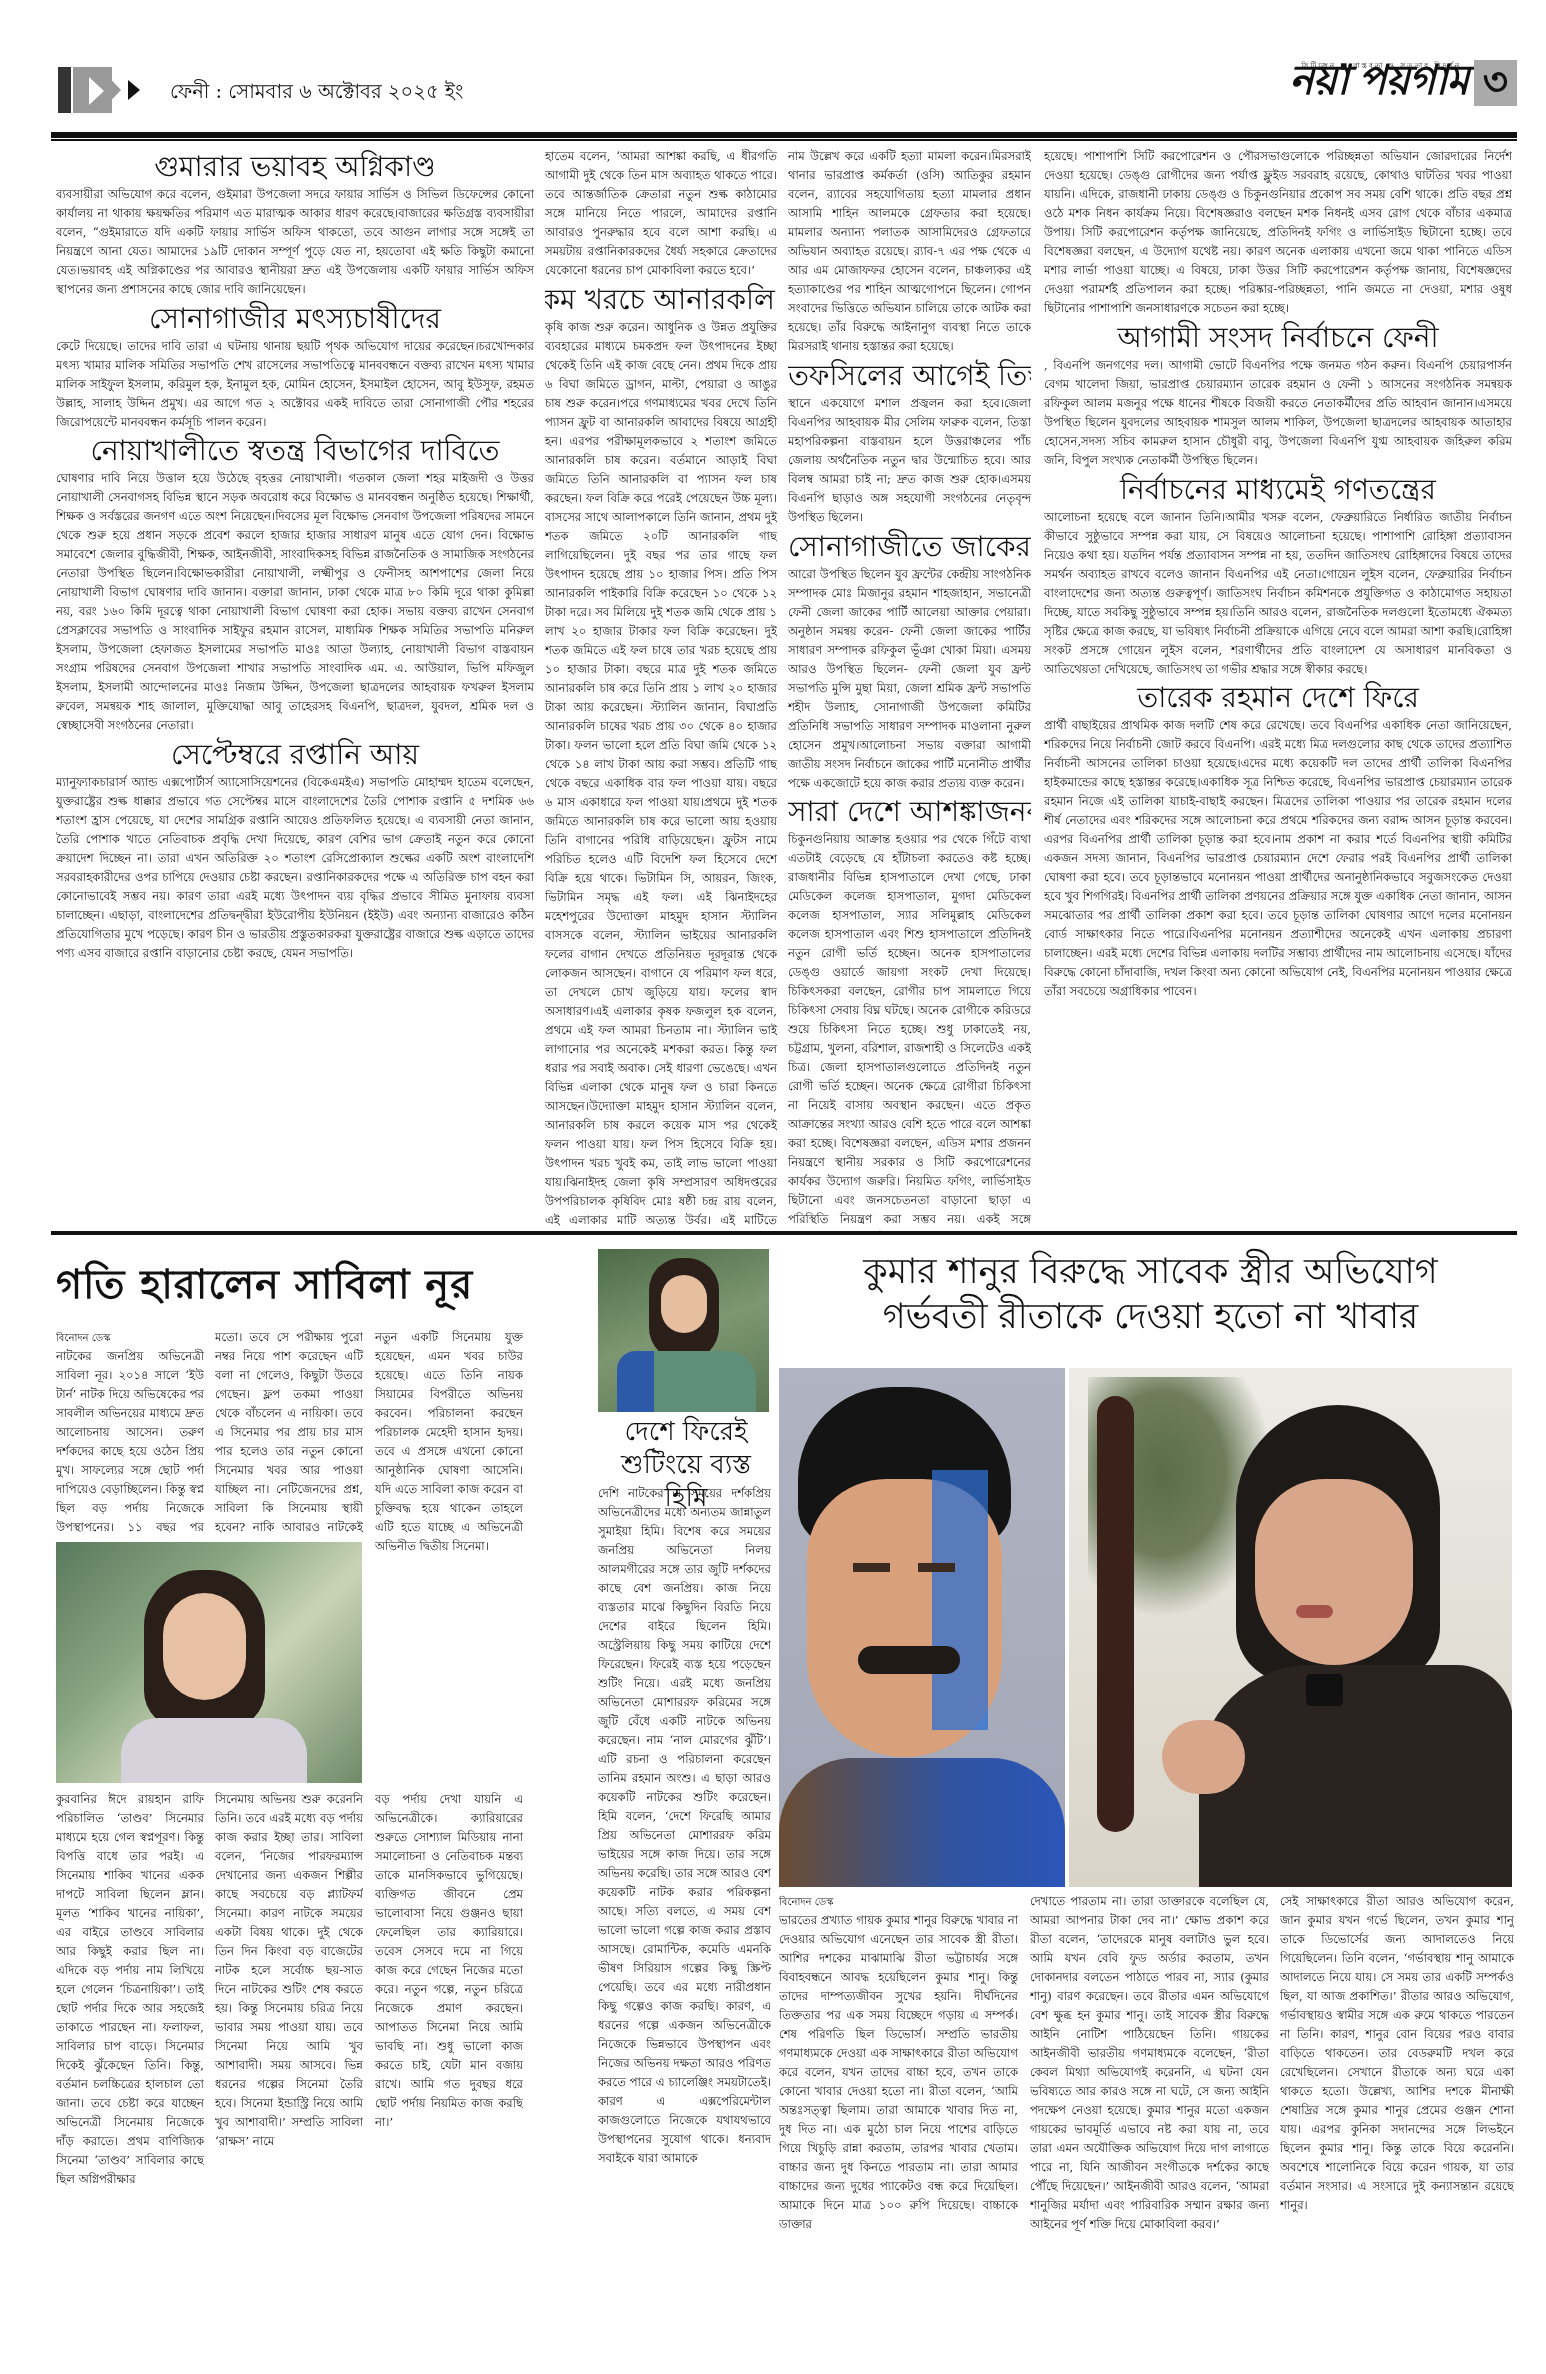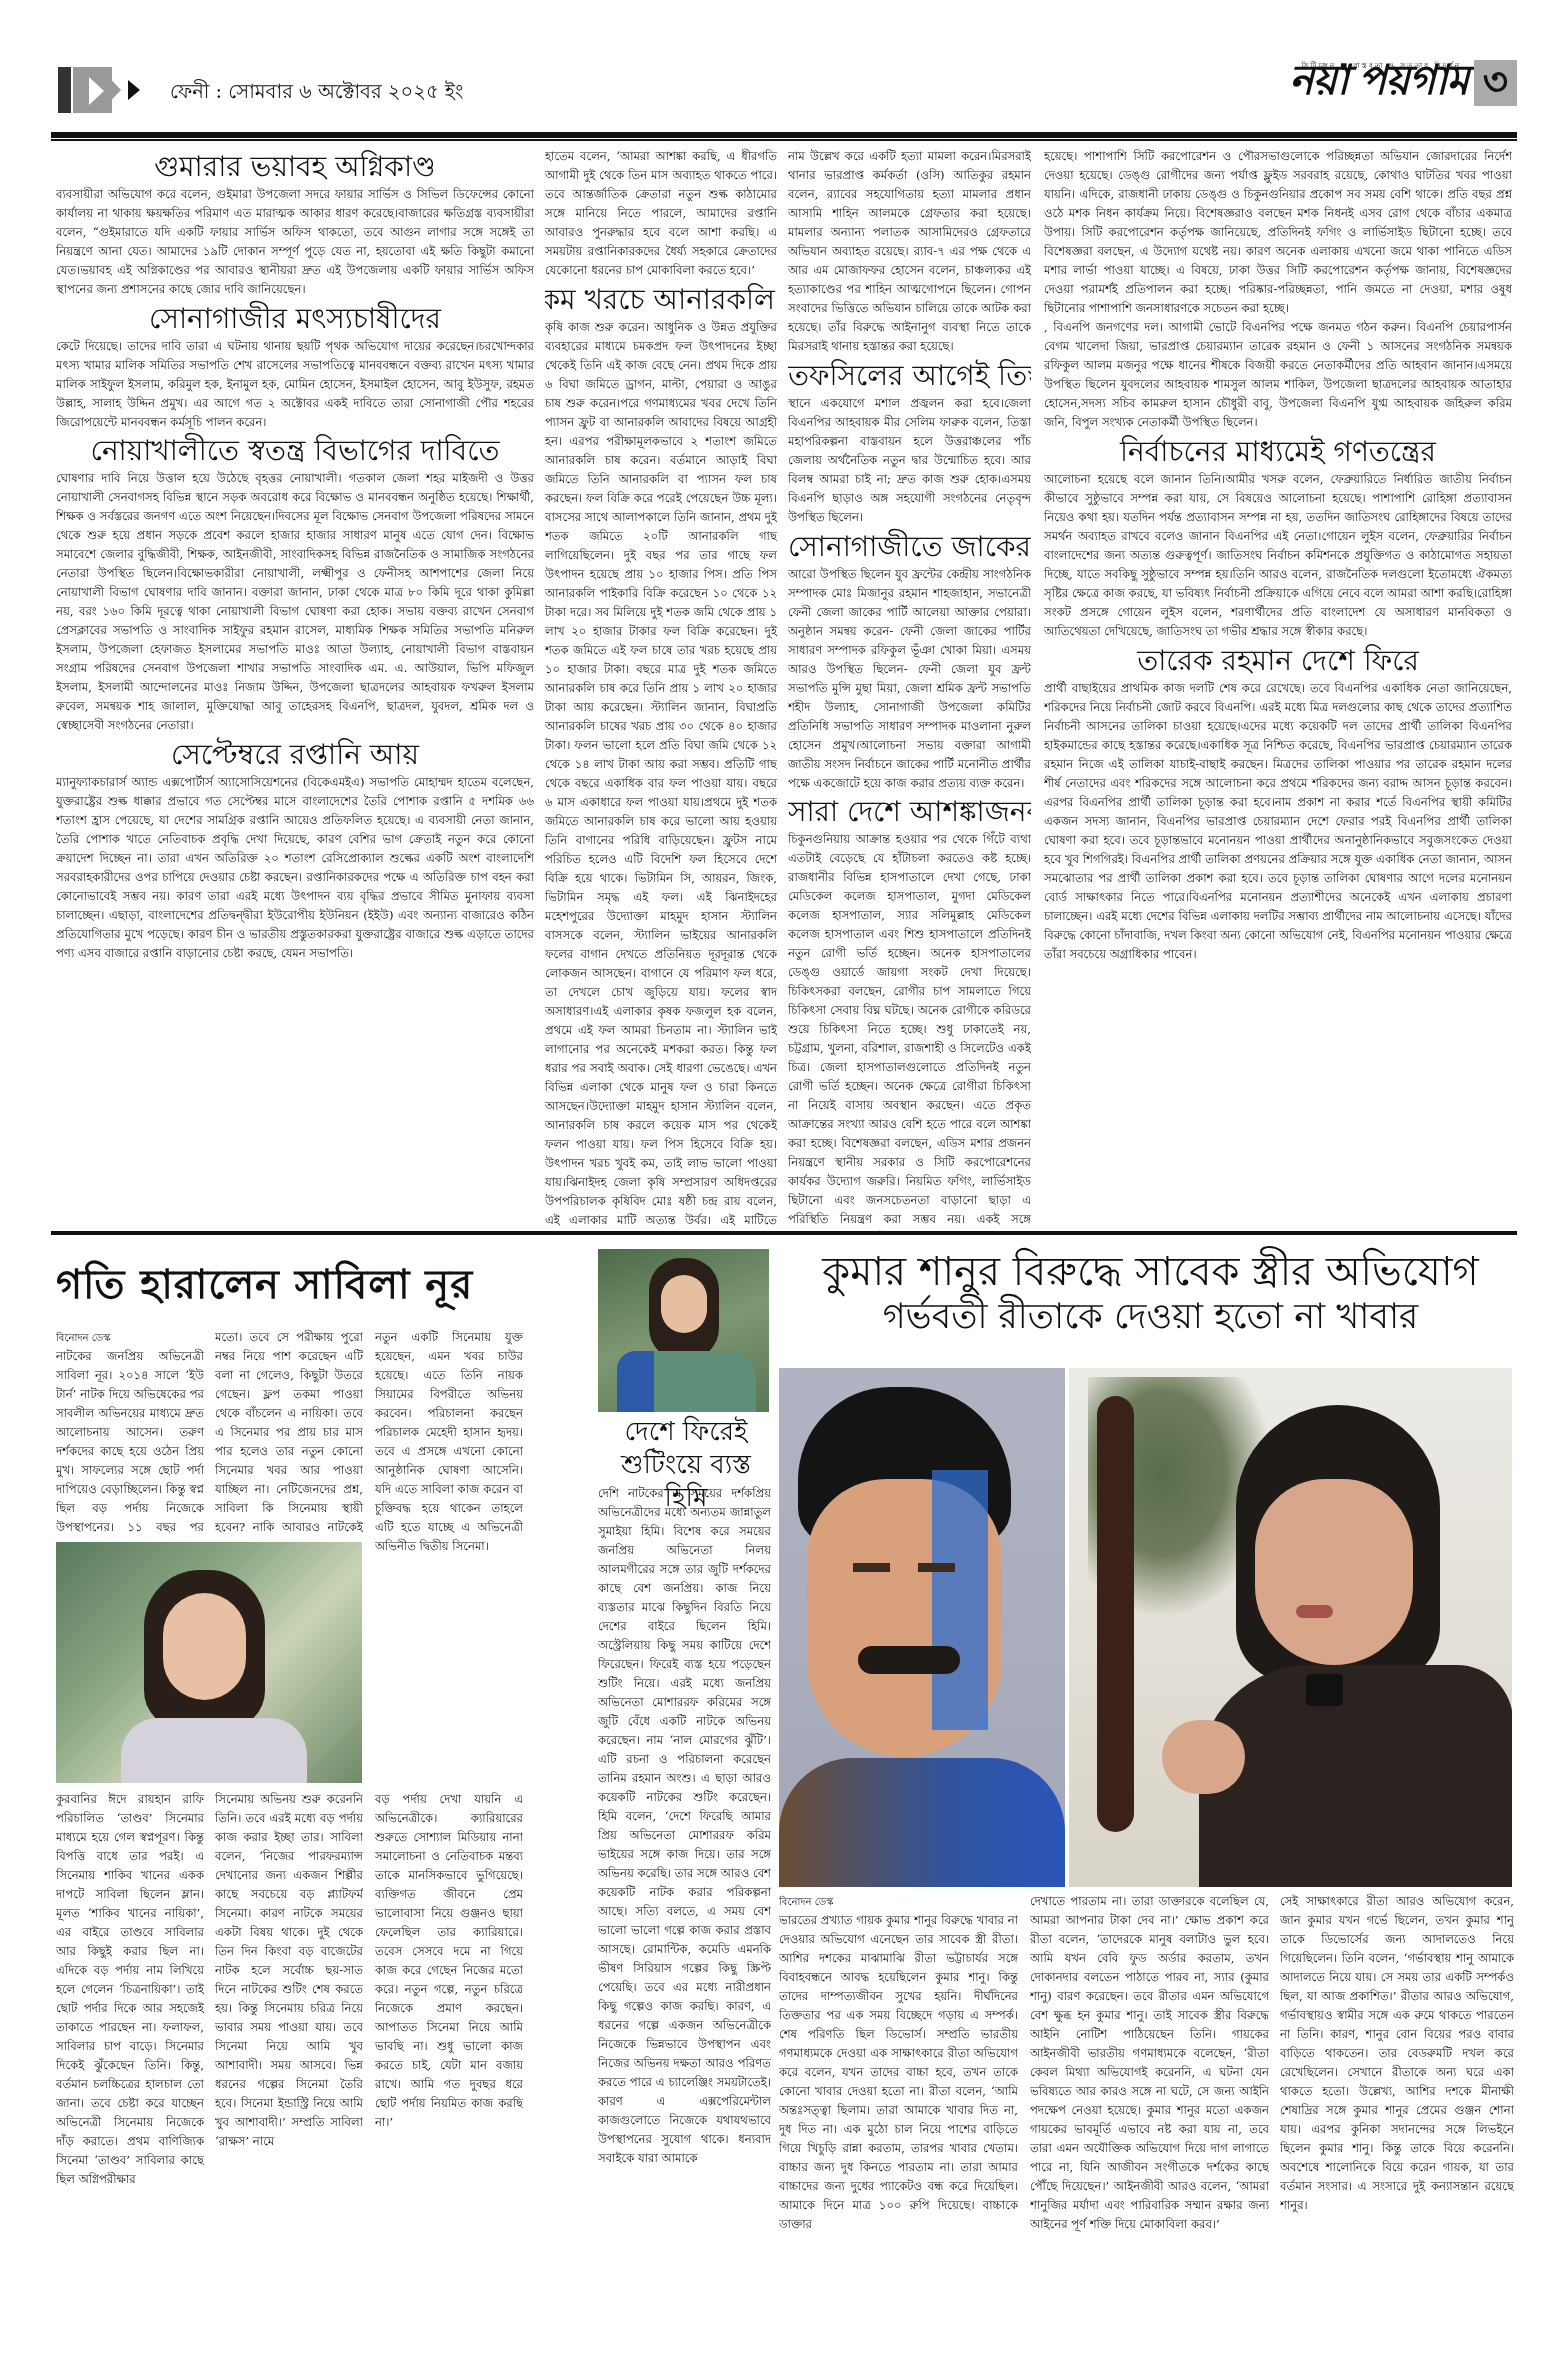--- a/index.html
+++ b/index.html
@@ -79,20 +79,21 @@
   <h2 class="headline">তফসিলের আগেই তিস্তা</h2>
   <p>স্থানে একযোগে মশাল প্রজ্বলন করা হবে।জেলা বিএনপির আহবায়ক মীর সেলিম ফারুক বলেন, তিস্তা মহাপরিকল্পনা বাস্তবায়ন হলে উত্তরাঞ্চলের পাঁচ জেলায় অর্থনৈতিক নতুন দ্বার উন্মোচিত হবে। আর বিলম্ব আমরা চাই না; দ্রুত কাজ শুরু হোক।এসময় বিএনপি ছাড়াও অঙ্গ সহযোগী সংগঠনের নেতৃবৃন্দ উপস্থিত ছিলেন।</p>
   <h2 class="headline">সোনাগাজীতে জাকের পার্টির</h2>
   <p>আরো উপস্থিত ছিলেন যুব ফ্রন্টের কেন্দ্রীয় সাংগঠনিক সম্পাদক মোঃ মিজানুর রহমান শাহজাহান, সভানেত্রী ফেনী জেলা জাকের পার্টি আলেয়া আক্তার পেয়ারা। অনুষ্ঠান সমন্বয় করেন- ফেনী জেলা জাকের পার্টির সাধারণ সম্পাদক রফিকুল ভূঁঞা খোকা মিয়া। এসময় আরও উপস্থিত ছিলেন- ফেনী জেলা যুব ফ্রন্ট সভাপতি মুন্সি মুছা মিয়া, জেলা শ্রমিক ফ্রন্ট সভাপতি শহীদ উল্যাহ, সোনাগাজী উপজেলা কমিটির প্রতিনিধি সভাপতি সাধারণ সম্পাদক মাওলানা নুরুল হোসেন প্রমুখ।আলোচনা সভায় বক্তারা আগামী জাতীয় সংসদ নির্বাচনে জাকের পার্টি মনোনীত প্রার্থীর পক্ষে একজোটে হয়ে কাজ করার প্রত্যয় ব্যক্ত করেন।</p>
   <h2 class="headline">সারা দেশে আশঙ্কাজনক হারে</h2>
   <p>চিকুনগুনিয়ায় আক্রান্ত হওয়ার পর থেকে গিঁটে ব্যথা এতটাই বেড়েছে যে হাঁটাচলা করতেও কষ্ট হচ্ছে। রাজধানীর বিভিন্ন হাসপাতালে দেখা গেছে, ঢাকা মেডিকেল কলেজ হাসপাতাল, মুগদা মেডিকেল কলেজ হাসপাতাল, স্যার সলিমুল্লাহ মেডিকেল কলেজ হাসপাতাল এবং শিশু হাসপাতালে প্রতিদিনই নতুন রোগী ভর্তি হচ্ছেন। অনেক হাসপাতালের ডেঙ্গু ওয়ার্ডে জায়গা সংকট দেখা দিয়েছে। চিকিৎসকরা বলছেন, রোগীর চাপ সামলাতে গিয়ে চিকিৎসা সেবায় বিঘ্ন ঘটছে। অনেক রোগীকে করিডরে শুয়ে চিকিৎসা নিতে হচ্ছে। শুধু ঢাকাতেই নয়, চট্টগ্রাম, খুলনা, বরিশাল, রাজশাহী ও সিলেটেও একই চিত্র। জেলা হাসপাতালগুলোতে প্রতিদিনই নতুন রোগী ভর্তি হচ্ছেন। অনেক ক্ষেত্রে রোগীরা চিকিৎসা না নিয়েই বাসায় অবস্থান করছেন। এতে প্রকৃত আক্রান্তের সংখ্যা আরও বেশি হতে পারে বলে আশঙ্কা করা হচ্ছে। বিশেষজ্ঞরা বলছেন, এডিস মশার প্রজনন নিয়ন্ত্রণে স্থানীয় সরকার ও সিটি করপোরেশনের কার্যকর উদ্যোগ জরুরি। নিয়মিত ফগিং, লার্ভিসাইড ছিটানো এবং জনসচেতনতা বাড়ানো ছাড়া এ পরিস্থিতি নিয়ন্ত্রণ করা সম্ভব নয়। একই সঙ্গে বাসাবাড়ি, নির্মাণাধীন ভবন ও ড্রেনের ময়লা-আবর্জনা পরিষ্কার করার ওপর জোর দিতে হবে। স্বাস্থ্য অধিদপ্তর জানিয়েছে, ডেঙ্গু ও চিকুনগুনিয়া মোকাবিলায় বিশেষ মেডিকেল টিম গঠন করা হয়েছে। হাসপাতালগুলোতে আলাদা ওয়ার্ড খোলা হয়েছে। তবে রোগীর চাপ বাড়তে থাকায় চিকিৎসা সেবা ব্যাহত হওয়ার আশঙ্কা রয়েছে। চিকিৎসকরা বলছেন, ডেঙ্গু ও চিকুনগুনিয়া প্রতিরোধে সবচেয়ে জরুরি হলো সচেতনতা। বাসাবাড়ি ও আশপাশের পরিবেশ পরিষ্কার রাখা, পানি জমতে না দেওয়া এবং মশার কামড় থেকে নিজেকে রক্ষা করা প্রয়োজন। স্বাস্থ্য অধিদপ্তর জানায়, ডেঙ্গু রোগীরা অনেক দেরি করে হাসপাতালে আসেন। তখন জটিলতা বেড়ে যায় ও চিকিৎসা কঠিন হয়ে পড়ে। তাই জ্বর হলেই পরীক্ষা করাতে হবে এবং প্রয়োজনে দ্রুত হাসপাতালে ভর্তি হতে হবে। সময়মতো চিকিৎসা নিলে মৃত্যুর হার অনেক কমানো সম্ভব। জনগণের সম্পৃক্ততা ছাড়া ডেঙ্গু নিয়ন্ত্রণ সম্ভব নয়। সরকারের ব্যবস্থাপনার পাশাপাশি সাধারণ মানুষের অংশগ্রহণই এ সংক্রামক রোগ মোকাবিলার মূল হাতিয়ার। স্বাস্থ্য অধিদপ্তরের বলছে, ডেঙ্গু কোনো জটিল রোগ নয়। সমস্যা হচ্ছে রোগীরা জ্বর হওয়ার সঙ্গে সঙ্গে পরীক্ষা ও চিকিৎসা নিচ্ছেন না। দেরিতে হাসপাতালে আসায় তাদের অবস্থা গুরুতর হয়ে পড়ছে। হাসপাতালগুলোতে ডেঙ্গু চিকিৎসার জন্য বিশেষ টিম গঠন করা হয়েছে।</p>
 </div>
 
 <div class="col" style="left:1044px; top:147px; width:468px; height:1085px;">
   <p>হয়েছে। পাশাপাশি সিটি করপোরেশন ও পৌরসভাগুলোকে পরিচ্ছন্নতা অভিযান জোরদারের নির্দেশ দেওয়া হয়েছে। ডেঙ্গু রোগীদের জন্য পর্যাপ্ত ফ্লুইড সরবরাহ রয়েছে, কোথাও ঘাটতির খবর পাওয়া যায়নি। এদিকে, রাজধানী ঢাকায় ডেঙ্গু ও চিকুনগুনিয়ার প্রকোপ সব সময় বেশি থাকে। প্রতি বছর প্রশ্ন ওঠে মশক নিধন কার্যক্রম নিয়ে। বিশেষজ্ঞরাও বলছেন মশক নিধনই এসব রোগ থেকে বাঁচার একমাত্র উপায়। সিটি করপোরেশন কর্তৃপক্ষ জানিয়েছে, প্রতিদিনই ফগিং ও লার্ভিসাইড ছিটানো হচ্ছে। তবে বিশেষজ্ঞরা বলছেন, এ উদ্যোগ যথেষ্ট নয়। কারণ অনেক এলাকায় এখনো জমে থাকা পানিতে এডিস মশার লার্ভা পাওয়া যাচ্ছে। এ বিষয়ে, ঢাকা উত্তর সিটি করপোরেশন কর্তৃপক্ষ জানায়, বিশেষজ্ঞদের দেওয়া পরামর্শই প্রতিপালন করা হচ্ছে। পরিষ্কার-পরিচ্ছন্নতা, পানি জমতে না দেওয়া, মশার ওষুধ ছিটানোর পাশাপাশি জনসাধারণকে সচেতন করা হচ্ছে।</p>
+  <h2 class="headline">আগামী সংসদ নির্বাচনে ফেনী</h2>
   <p>, বিএনপি জনগণের দল। আগামী ভোটে বিএনপির পক্ষে জনমত গঠন করুন। বিএনপি চেয়ারপার্সন বেগম খালেদা জিয়া, ভারপ্রাপ্ত চেয়ারম্যান তারেক রহমান ও ফেনী ১ আসনের সংগঠনিক সমন্বয়ক রফিকুল আলম মজনুর পক্ষে ধানের শীষকে বিজয়ী করতে নেতাকর্মীদের প্রতি আহবান জানান।এসময়ে উপস্থিত ছিলেন যুবদলের আহবায়ক শামসুল আলম শাকিল, উপজেলা ছাত্রদলের আহবায়ক আতাহার হোসেন,সদস্য সচিব কামরুল হাসান চৌধুরী বাবু, উপজেলা বিএনপি যুগ্ম আহবায়ক জহিরুল করিম জনি, বিপুল সংখ্যক নেতাকর্মী উপস্থিত ছিলেন।</p>
   <h2 class="headline">নির্বাচনের মাধ্যমেই গণতন্ত্রের</h2>
   <p>আলোচনা হয়েছে বলে জানান তিনি।আমীর খসরু বলেন, ফেব্রুয়ারিতে নির্ধারিত জাতীয় নির্বাচন কীভাবে সুষ্ঠুভাবে সম্পন্ন করা যায়, সে বিষয়েও আলোচনা হয়েছে। পাশাপাশি রোহিঙ্গা প্রত্যাবাসন নিয়েও কথা হয়। যতদিন পর্যন্ত প্রত্যাবাসন সম্পন্ন না হয়, ততদিন জাতিসংঘ রোহিঙ্গাদের বিষয়ে তাদের সমর্থন অব্যাহত রাখবে বলেও জানান বিএনপির এই নেতা।গোয়েন লুইস বলেন, ফেব্রুয়ারির নির্বাচন বাংলাদেশের জন্য অত্যন্ত গুরুত্বপূর্ণ। জাতিসংঘ নির্বাচন কমিশনকে প্রযুক্তিগত ও কাঠামোগত সহায়তা দিচ্ছে, যাতে সবকিছু সুষ্ঠুভাবে সম্পন্ন হয়।তিনি আরও বলেন, রাজনৈতিক দলগুলো ইতোমধ্যে ঐকমত্য সৃষ্টির ক্ষেত্রে কাজ করছে, যা ভবিষ্যৎ নির্বাচনী প্রক্রিয়াকে এগিয়ে নেবে বলে আমরা আশা করছি।রোহিঙ্গা সংকট প্রসঙ্গে গোয়েন লুইস বলেন, শরণার্থীদের প্রতি বাংলাদেশ যে অসাধারণ মানবিকতা ও আতিথেয়তা দেখিয়েছে, জাতিসংঘ তা গভীর শ্রদ্ধার সঙ্গে স্বীকার করছে।</p>
   <h2 class="headline">তারেক রহমান দেশে ফিরে</h2>
   <p>প্রার্থী বাছাইয়ের প্রাথমিক কাজ দলটি শেষ করে রেখেছে। তবে বিএনপির একাধিক নেতা জানিয়েছেন, শরিকদের নিয়ে নির্বাচনী জোট করবে বিএনপি। এরই মধ্যে মিত্র দলগুলোর কাছ থেকে তাদের প্রত্যাশিত নির্বাচনী আসনের তালিকা চাওয়া হয়েছে।এদের মধ্যে কয়েকটি দল তাদের প্রার্থী তালিকা বিএনপির হাইকমান্ডের কাছে হস্তান্তর করেছে।একাধিক সূত্র নিশ্চিত করেছে, বিএনপির ভারপ্রাপ্ত চেয়ারম্যান তারেক রহমান নিজে এই তালিকা যাচাই-বাছাই করছেন। মিত্রদের তালিকা পাওয়ার পর তারেক রহমান দলের শীর্ষ নেতাদের এবং শরিকদের সঙ্গে আলোচনা করে প্রথমে শরিকদের জন্য বরাদ্দ আসন চূড়ান্ত করবেন। এরপর বিএনপির প্রার্থী তালিকা চূড়ান্ত করা হবে।নাম প্রকাশ না করার শর্তে বিএনপির স্থায়ী কমিটির একজন সদস্য জানান, বিএনপির ভারপ্রাপ্ত চেয়ারম্যান দেশে ফেরার পরই বিএনপির প্রার্থী তালিকা ঘোষণা করা হবে। তবে চূড়ান্তভাবে মনোনয়ন পাওয়া প্রার্থীদের অনানুষ্ঠানিকভাবে সবুজসংকেত দেওয়া হবে খুব শিগগিরই। বিএনপির প্রার্থী তালিকা প্রণয়নের প্রক্রিয়ার সঙ্গে যুক্ত একাধিক নেতা জানান, আসন সমঝোতার পর প্রার্থী তালিকা প্রকাশ করা হবে। তবে চূড়ান্ত তালিকা ঘোষণার আগে দলের মনোনয়ন বোর্ড সাক্ষাৎকার নিতে পারে।বিএনপির মনোনয়ন প্রত্যাশীদের অনেকেই এখন এলাকায় প্রচারণা চালাচ্ছেন। এরই মধ্যে দেশের বিভিন্ন এলাকায় দলটির সম্ভাব্য প্রার্থীদের নাম আলোচনায় এসেছে। যাঁদের বিরুদ্ধে কোনো চাঁদাবাজি, দখল কিংবা অন্য কোনো অভিযোগ নেই, বিএনপির মনোনয়ন পাওয়ার ক্ষেত্রে তাঁরা সবচেয়ে অগ্রাধিকার পাবেন।</p>
 </div>
 
 <div class="rule-mid"></div>
 
 <div class="big-headline" style="left:56px; top:1252px; font-size:40px; line-height:65px;">গতি হারালেন সাবিলা নূর</div>
@@ -132,21 +133,21 @@
 </div>
 <div style="position:absolute; left:598px; top:1415px; width:176px;">
   <div class="sub-headline">দেশে ফিরেই</div>
   <div class="sub-headline">শুটিংয়ে ব্যস্ত হিমি</div>
 </div>
 <div class="ent-col" style="left:598px; top:1484px; width:173px; height:798px;">
   <p>দেশি নাটকের এ সময়ের দর্শকপ্রিয় অভিনেত্রীদের মধ্যে অন্যতম জান্নাতুল সুমাইয়া হিমি। বিশেষ করে সময়ের জনপ্রিয় অভিনেতা নিলয় আলমগীরের সঙ্গে তার জুটি দর্শকদের কাছে বেশ জনপ্রিয়। কাজ নিয়ে ব্যস্ততার মাঝে কিছুদিন বিরতি নিয়ে দেশের বাইরে ছিলেন হিমি। অস্ট্রেলিয়ায় কিছু সময় কাটিয়ে দেশে ফিরেছেন। ফিরেই ব্যস্ত হয়ে পড়েছেন শুটিং নিয়ে। এরই মধ্যে জনপ্রিয় অভিনেতা মোশাররফ করিমের সঙ্গে জুটি বেঁধে একটি নাটকে অভিনয় করেছেন। নাম ‘নাল মোরগের ঝুঁটি’। এটি রচনা ও পরিচালনা করেছেন তানিম রহমান অংশু। এ ছাড়া আরও কয়েকটি নাটকের শুটিং করেছেন। হিমি বলেন, ‘দেশে ফিরেছি আমার প্রিয় অভিনেতা মোশাররফ করিম ভাইয়ের সঙ্গে কাজ দিয়ে। তার সঙ্গে অভিনয় করেছি। তার সঙ্গে আরও বেশ কয়েকটি নাটক করার পরিকল্পনা আছে। সত্যি বলতে, এ সময় বেশ ভালো ভালো গল্পে কাজ করার প্রস্তাব আসছে। রোমান্টিক, কমেডি এমনকি ভীষণ সিরিয়াস গল্পের কিছু স্ক্রিপ্ট পেয়েছি। তবে এর মধ্যে নারীপ্রধান কিছু গল্পেও কাজ করছি। কারণ, এ ধরনের গল্পে একজন অভিনেত্রীকে নিজেকে ভিন্নভাবে উপস্থাপন এবং নিজের অভিনয় দক্ষতা আরও পরিণত করতে পারে এ চ্যালেঞ্জিং সময়টাতেই। কারণ এ এক্সপেরিমেন্টাল কাজগুলোতে নিজেকে যথাযথভাবে উপস্থাপনের সুযোগ থাকে। ধন্যবাদ সবাইকে যারা আমাকে</p>
 </div>
 
 <div style="position:absolute; left:784px; top:1249px; width:733px; text-align:center;">
-  <div style="font-family:'DejaVu Sans', sans-serif; font-size:40px; line-height:45px; white-space:nowrap;">কুমার শানুর বিরুদ্ধে সাবেক স্ত্রীর অভিযোগ</div>
+  <div style="font-family:'DejaVu Sans', sans-serif; font-size:35px; line-height:45px; white-space:nowrap;">কুমার শানুর বিরুদ্ধে সাবেক স্ত্রীর অভিযোগ</div>
   <div style="font-family:'DejaVu Sans', sans-serif; font-size:35px; line-height:45px; white-space:nowrap;">গর্ভবতী রীতাকে দেওয়া হতো না খাবার</div>
 </div>
 
 <div class="photo" style="left:779px; top:1368px; width:286px; height:519px; background: linear-gradient(180deg, #b0b4c2 0%, #a2a6b6 100%);">
   <div style="position:absolute; left:18.6px; top:18.6px; width:213px; height:158px; border-radius:93px 102px 37px 37px; background:#141414;"></div>
   <div style="position:absolute; left:28px; top:111px; width:195px; height:278px; border-radius:83px 83px 102px 102px; background:#d9a07c;"></div>
   <div style="position:absolute; left:153px; top:102px; width:56px; height:260px; background:#2f6fd0; opacity:0.75;"></div>
   <div style="position:absolute; left:74px; top:195px; width:37px; height:9.3px; background:#3a2a20;"></div>
   <div style="position:absolute; left:139px; top:195px; width:37px; height:9.3px; background:#3a2a20;"></div>
   <div style="position:absolute; left:79px; top:278px; width:102px; height:28px; border-radius:14px; background:#1f1a16;"></div>

